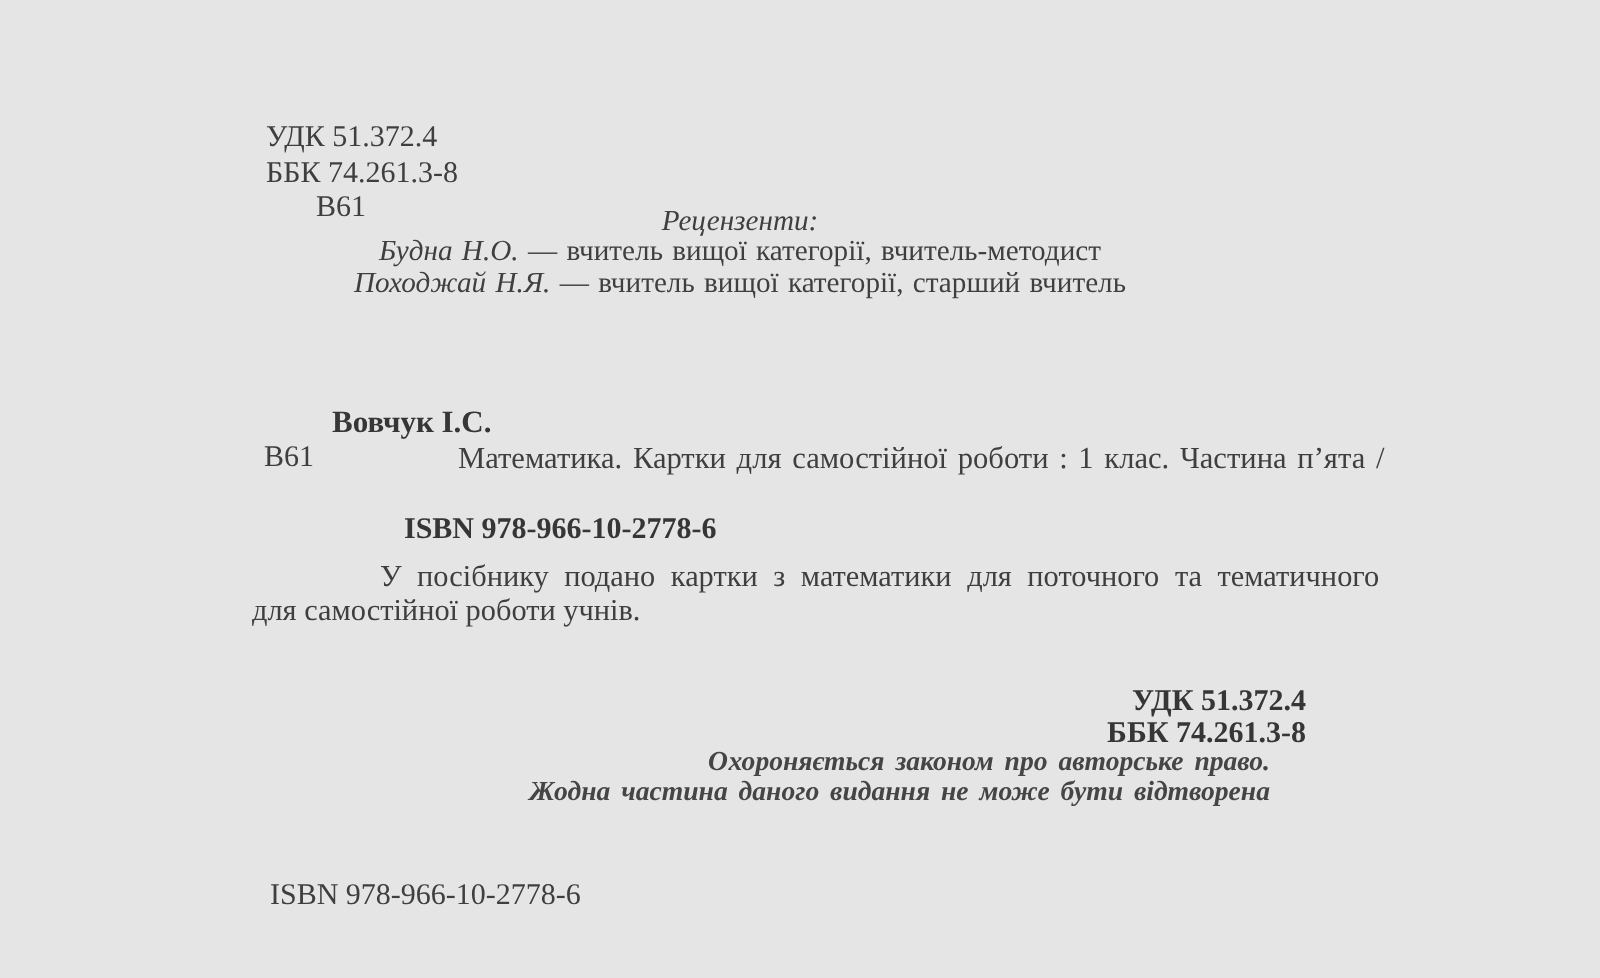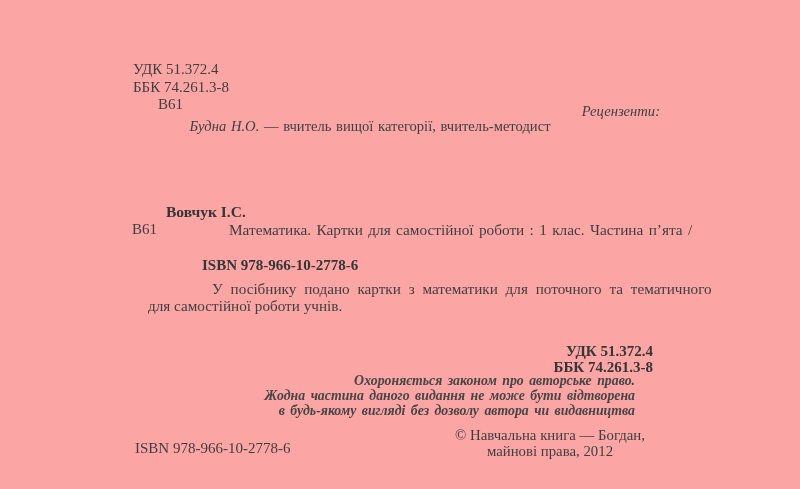--- a/index.html
+++ b/index.html
@@ -4,27 +4,27 @@
 <style>
   html, body {
     margin: 0;
     padding: 0;
     background: #ffffff;
   }
   .page {
     position: relative;
     width: 800px;
     height: 489px;
-    background: #fca5a5;
+    background: #e5e5e5;
     font-family: "Liberation Serif", "DejaVu Serif", serif;
     color: #3f3f3f;
     overflow: hidden;
   }
   .line { white-space: nowrap; }
-  .italic { font-style: italic; text-align: right; }
+  .italic { font-style: italic; }
 
   
   .codes-top {
     position: absolute;
     left: 133px;
     top: 61px;
     font-size: 15px;
     line-height: 17.5px;
   }
   .codes-top .author-sign { margin-left: 25px; }
@@ -70,21 +70,21 @@
     left: 202px;
     top: 257px;
     font-size: 15px;
     font-weight: bold;
     color: #363636;
   }
 
   
   .annotation {
     position: absolute;
-    left: 148px;
+    left: 126px;
     top: 281px;
     width: 534px;
     font-size: 15.2px;
     line-height: 16.6px;
   }
   .annotation .a-line1 { padding-left: 64px; word-spacing: 4px; }
   .annotation .a-line2 { word-spacing: 3px; }
 
   
   .codes-bottom {
@@ -138,20 +138,21 @@
 
   <div class="codes-top">
     <div class="line">УДК 51.372.4</div>
     <div class="line">ББК 74.261.3-8</div>
     <div class="line author-sign">В61</div>
   </div>
 
   <div class="reviewers">
     <div class="line italic">Рецензенти:</div>
     <div class="line"><span class="italic">Будна Н.О.</span> <span>— вчитель вищої категорії, вчитель-методист</span></div>
+    <div class="line"><span class="italic">Походжай Н.Я.</span> <span>— вчитель вищої категорії, старший вчитель</span></div>
   </div>
 
   <div class="catalog-author line">Вовчук І.С.</div>
   <div class="catalog-index line">В61</div>
 
   <div class="catalog-para">
     <div class="line title-line1">Математика. Картки для самостійної роботи : 1 клас. Частина п’ята /</div>
   </div>
 
   <div class="catalog-isbn line">ISBN 978-966-10-2778-6</div>
@@ -162,23 +163,18 @@
   </div>
 
   <div class="codes-bottom">
     <div class="line">УДК 51.372.4</div>
     <div class="line">ББК 74.261.3-8</div>
   </div>
 
   <div class="notice">
     <div class="line">Охороняється законом про авторське право.</div>
     <div class="line">Жодна частина даного видання не може бути відтворена</div>
-    <div class="line">в будь-якому вигляді без дозволу автора чи видавництва</div>
   </div>
 
   <div class="footer-isbn line">ISBN 978-966-10-2778-6</div>
 
-  <div class="footer-copy">
-    <div class="line">© Навчальна книга — Богдан,</div>
-    <div class="line">майнові права, 2012</div>
-  </div>
 
 </div>
 
 </body></html>

